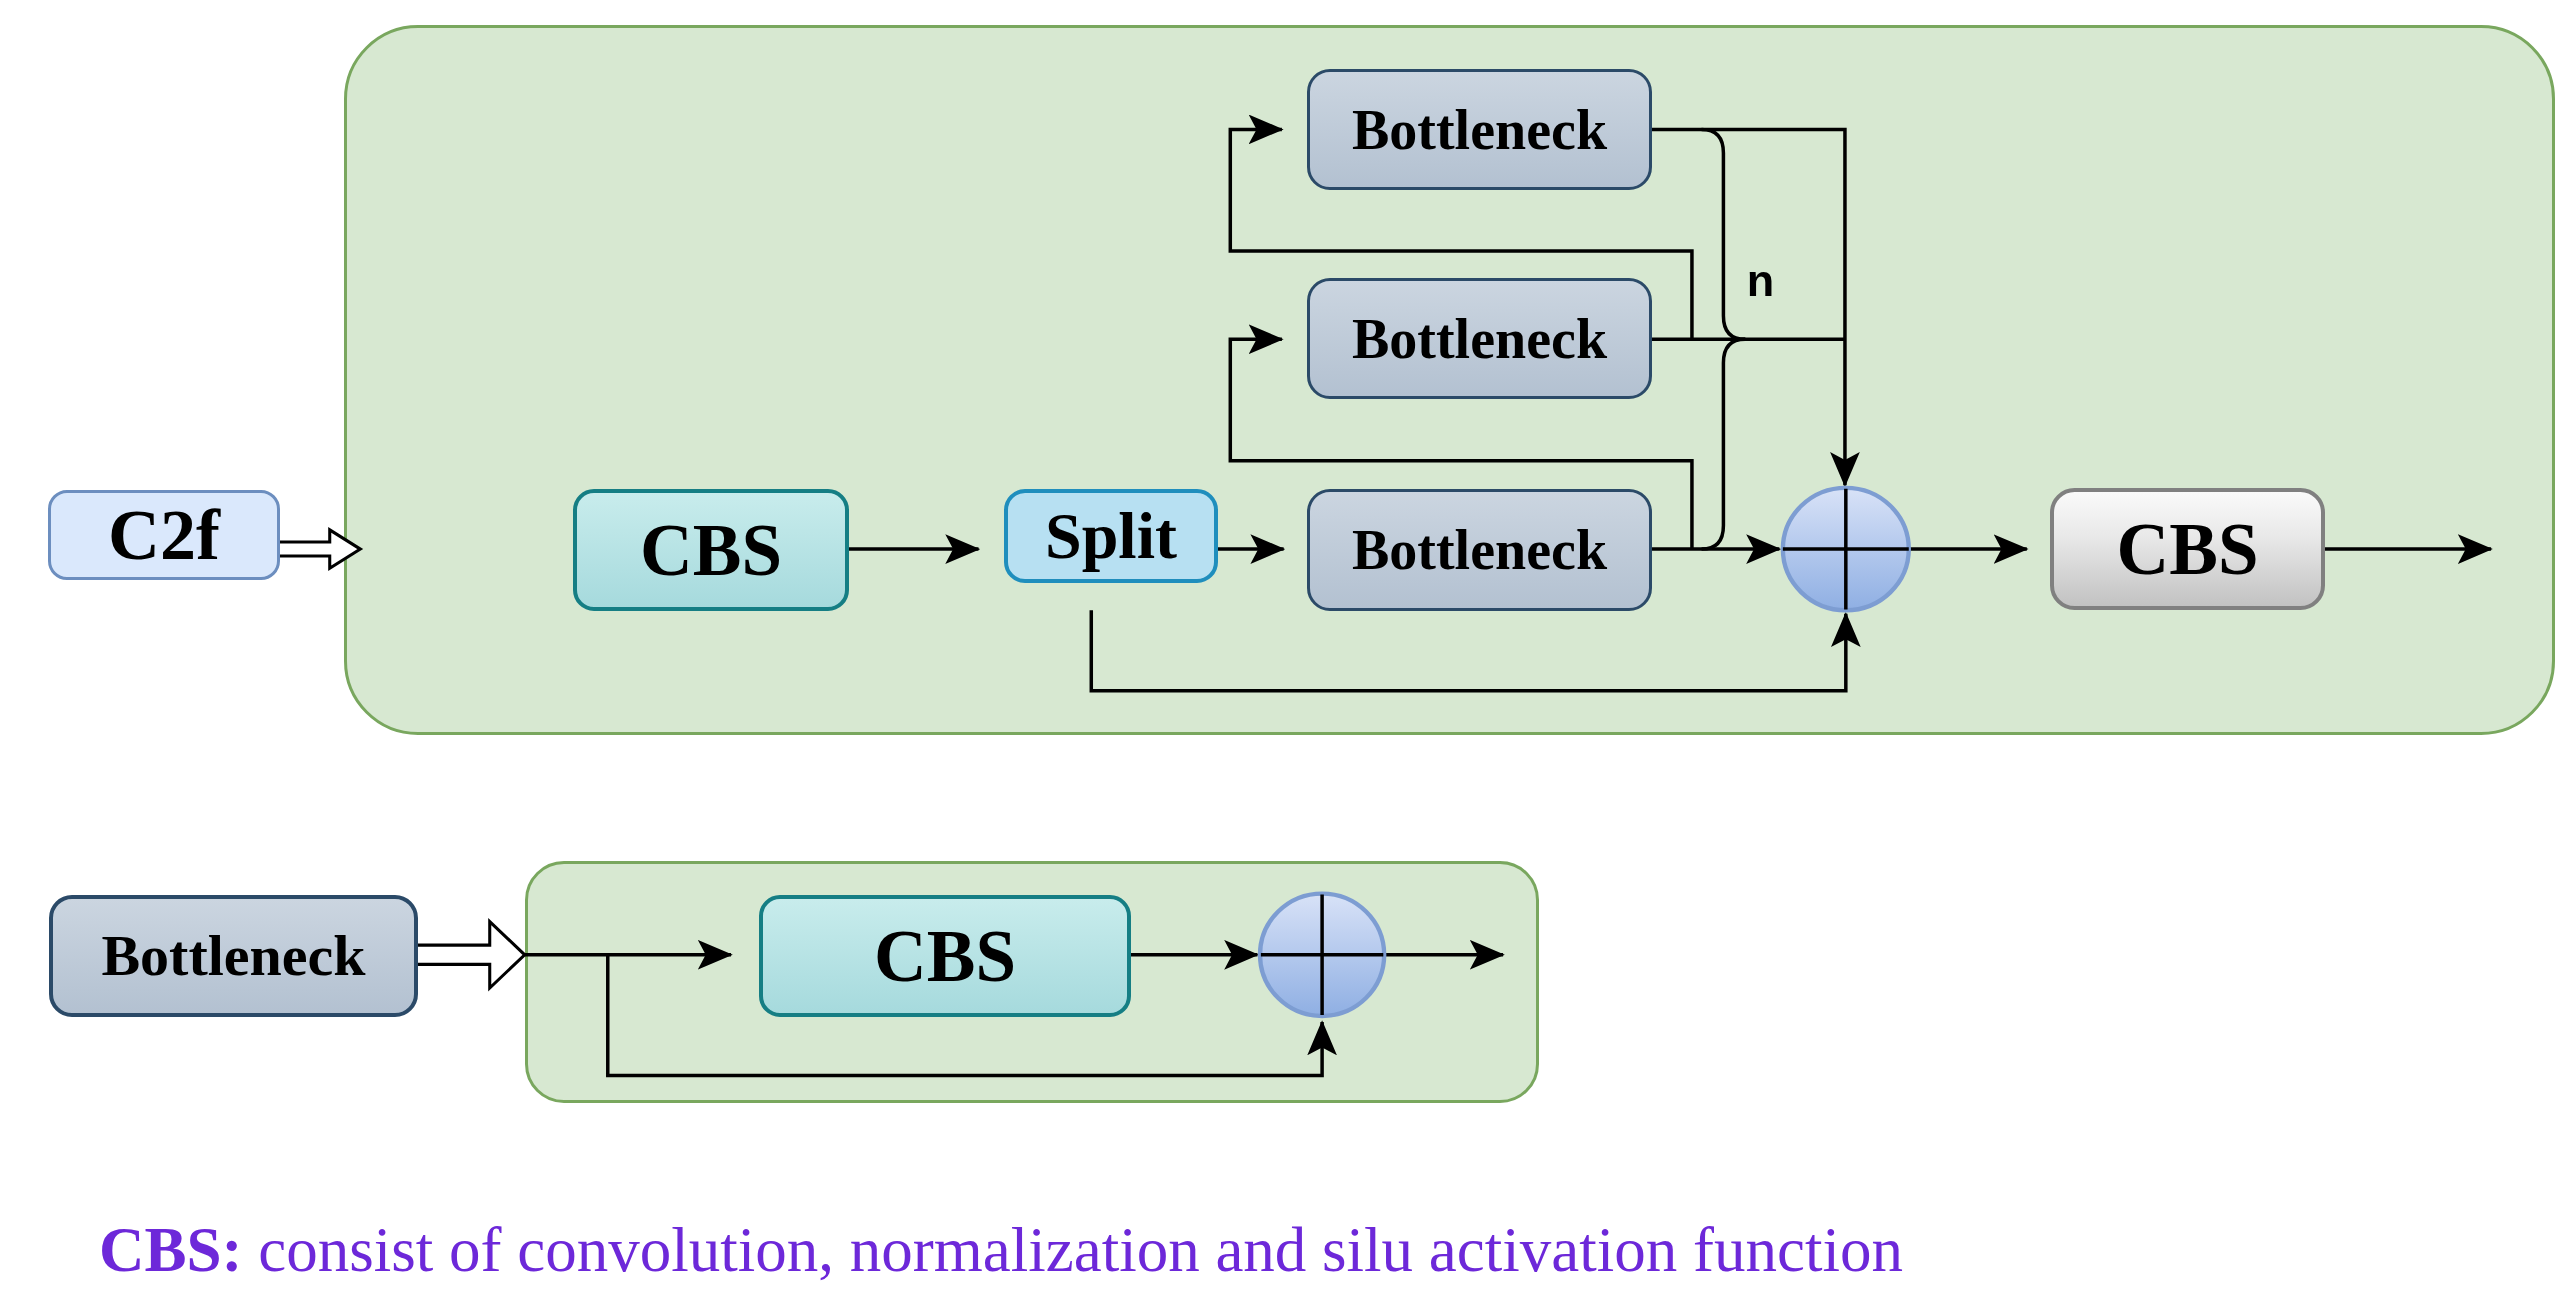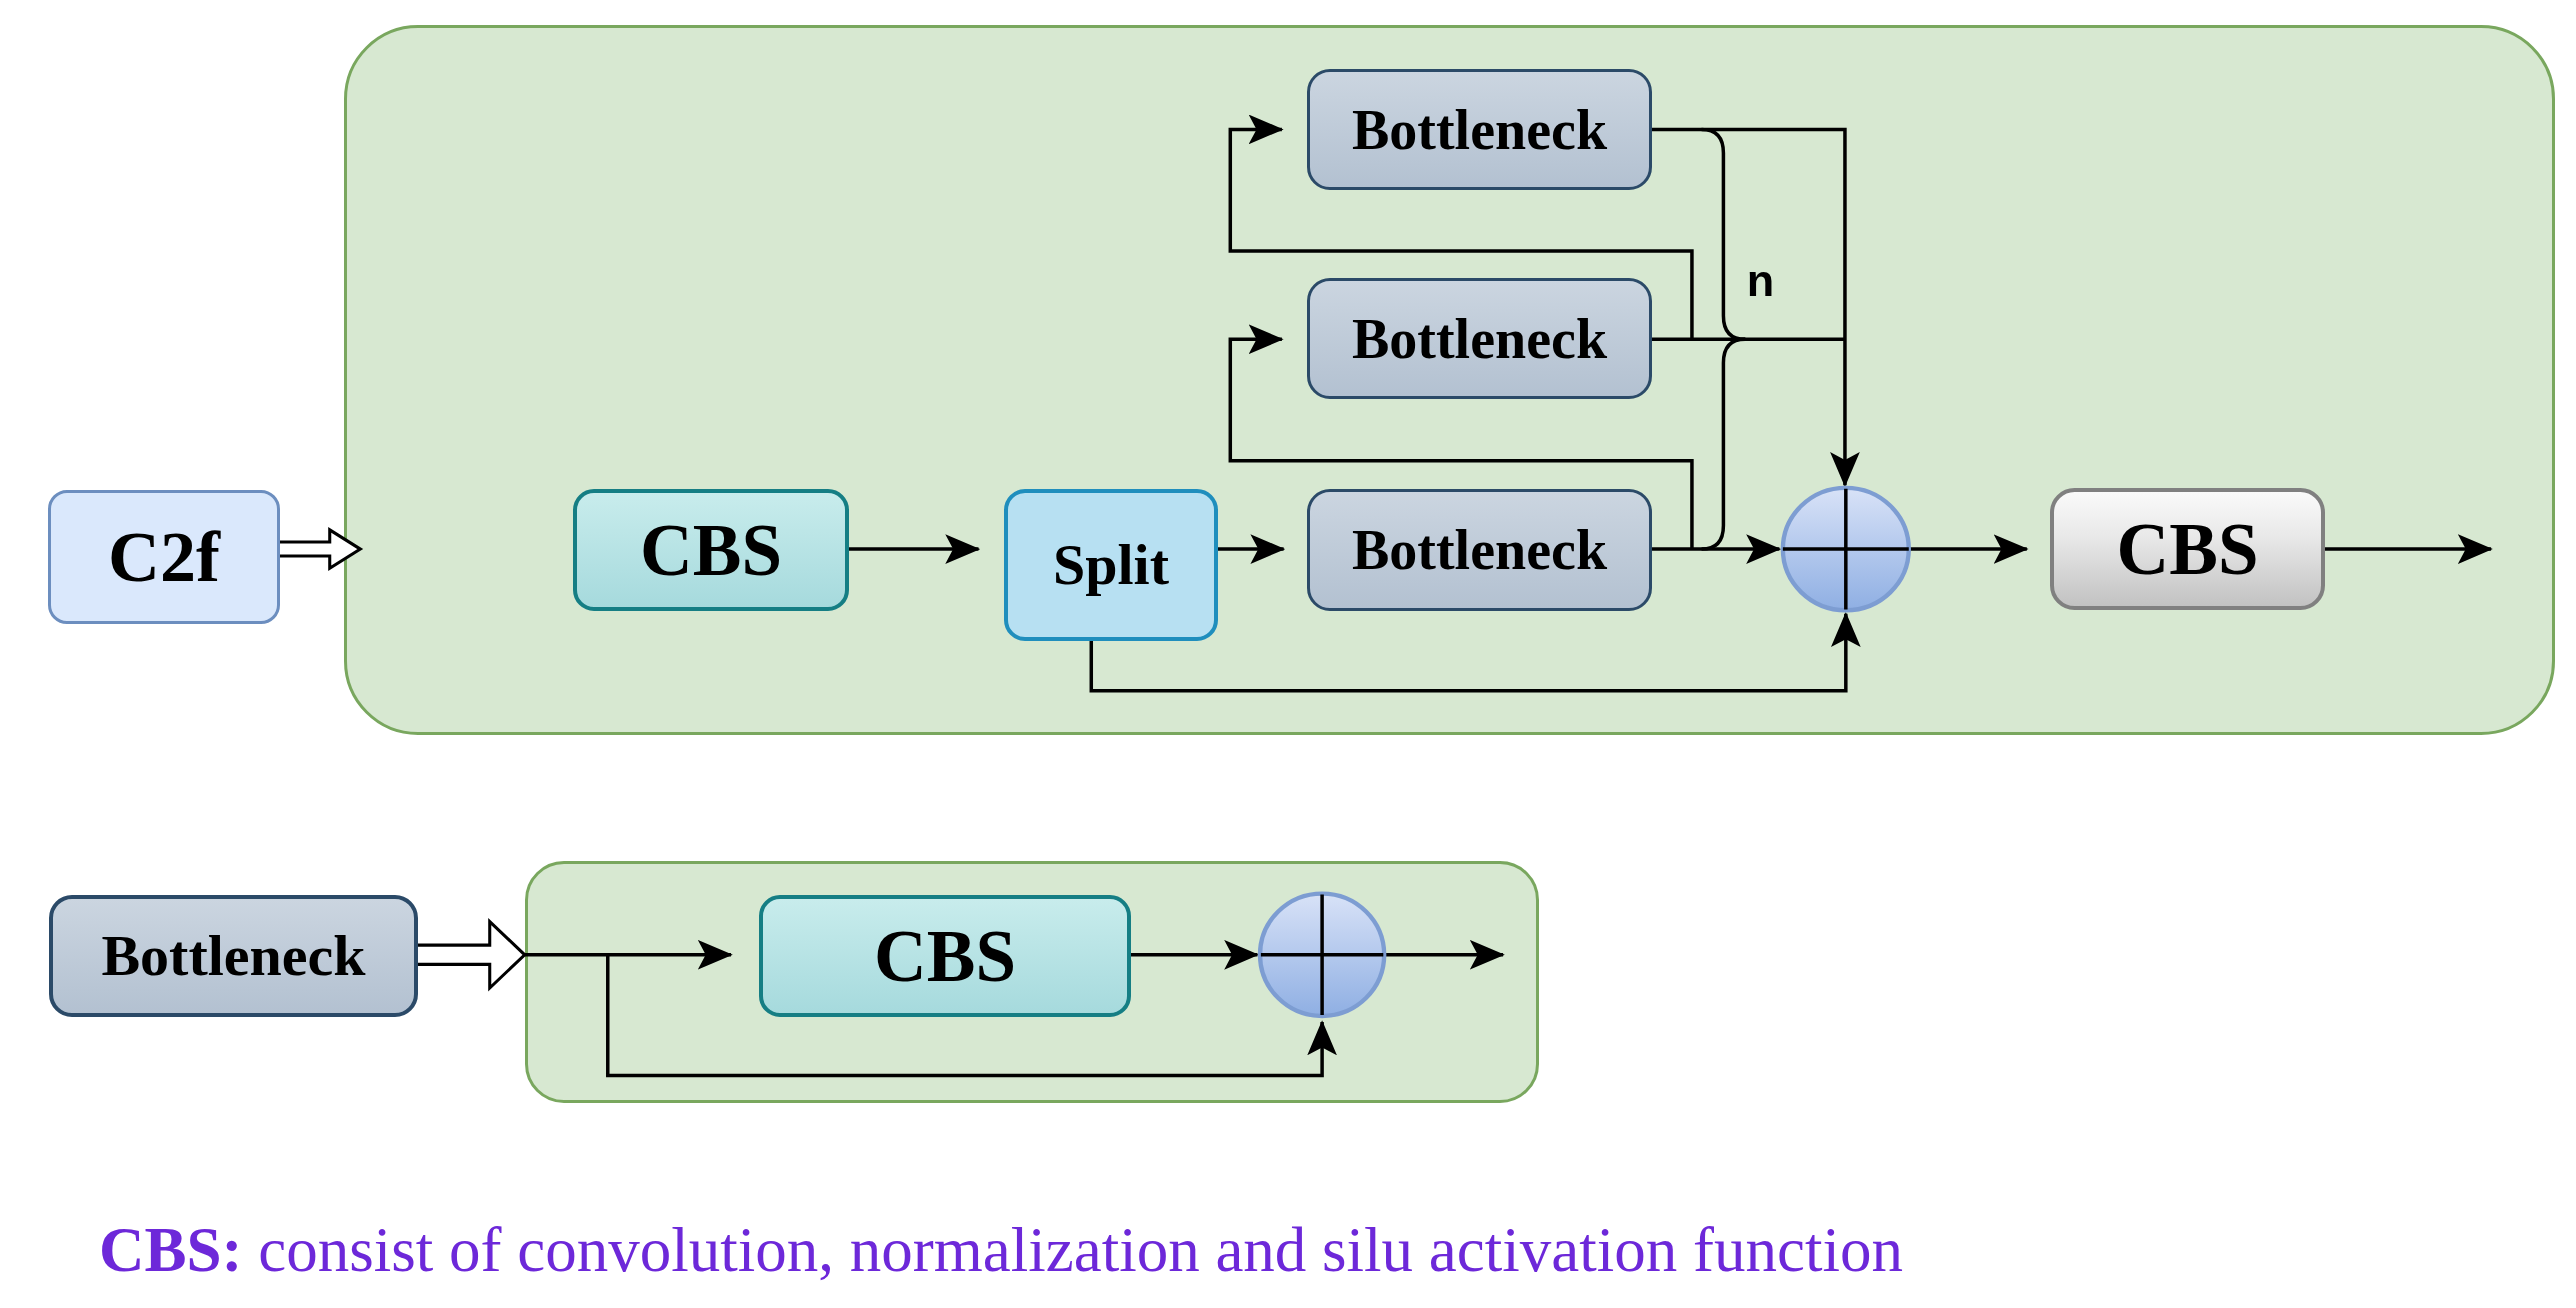--- a/index.html
+++ b/index.html
@@ -21,33 +21,33 @@
     position:absolute; background:var(--green-fill);
     border:3.5px solid var(--green-border); box-sizing:border-box;
   }
   .wires{position:absolute; left:0; top:0; width:2576px; height:1308px; z-index:2;}
   .node-box{
     position:absolute; z-index:3; box-sizing:border-box;
     display:flex; align-items:center; justify-content:center;
     font-weight:bold; color:#000; line-height:1;margin-left:20px;
   }
   .box-c2f{
-    left:28px; top:490px; width:232px; height:134px;
+    left:28px; top:490px; width:232px; height:90px;
     background:var(--blue-fill); border:3.5px solid var(--blue-border);
     border-radius:19px; font-size:72px;
   }
   .box-teal{
     background:linear-gradient(to bottom, var(--teal-top), var(--teal-bottom));
     border:4.4px solid var(--teal-border); border-radius:21px; font-size:73px;
   }
   .box-cbs1{left:553px; top:489px; width:276px; height:122px;}
   .box-split{
-    left:984px; top:489px; width:214px; height:152px;
+    left:984px; top:489px; width:214px; height:94px;
     background:var(--split-fill); border:4.4px solid var(--split-border);
-    border-radius:21px; font-size:58px;
+    border-radius:21px; font-size:66px;
   }
   .box-bn{
     background:linear-gradient(to bottom, var(--bn-top), var(--bn-bottom));
     border:3.5px solid var(--bn-border); border-radius:23px; font-size:56px;
     width:345px; height:121px; left:1287px;
   }
   .bn-1{top:69px;} .bn-2{top:278px;} .bn-3{top:489px; height:122px;}
   .box-gray{
     left:2030px; top:488px; width:275px; height:122px;
     background:linear-gradient(to bottom, var(--gray-top) 0%, #e8e8e8 40%, var(--gray-bottom) 100%);

